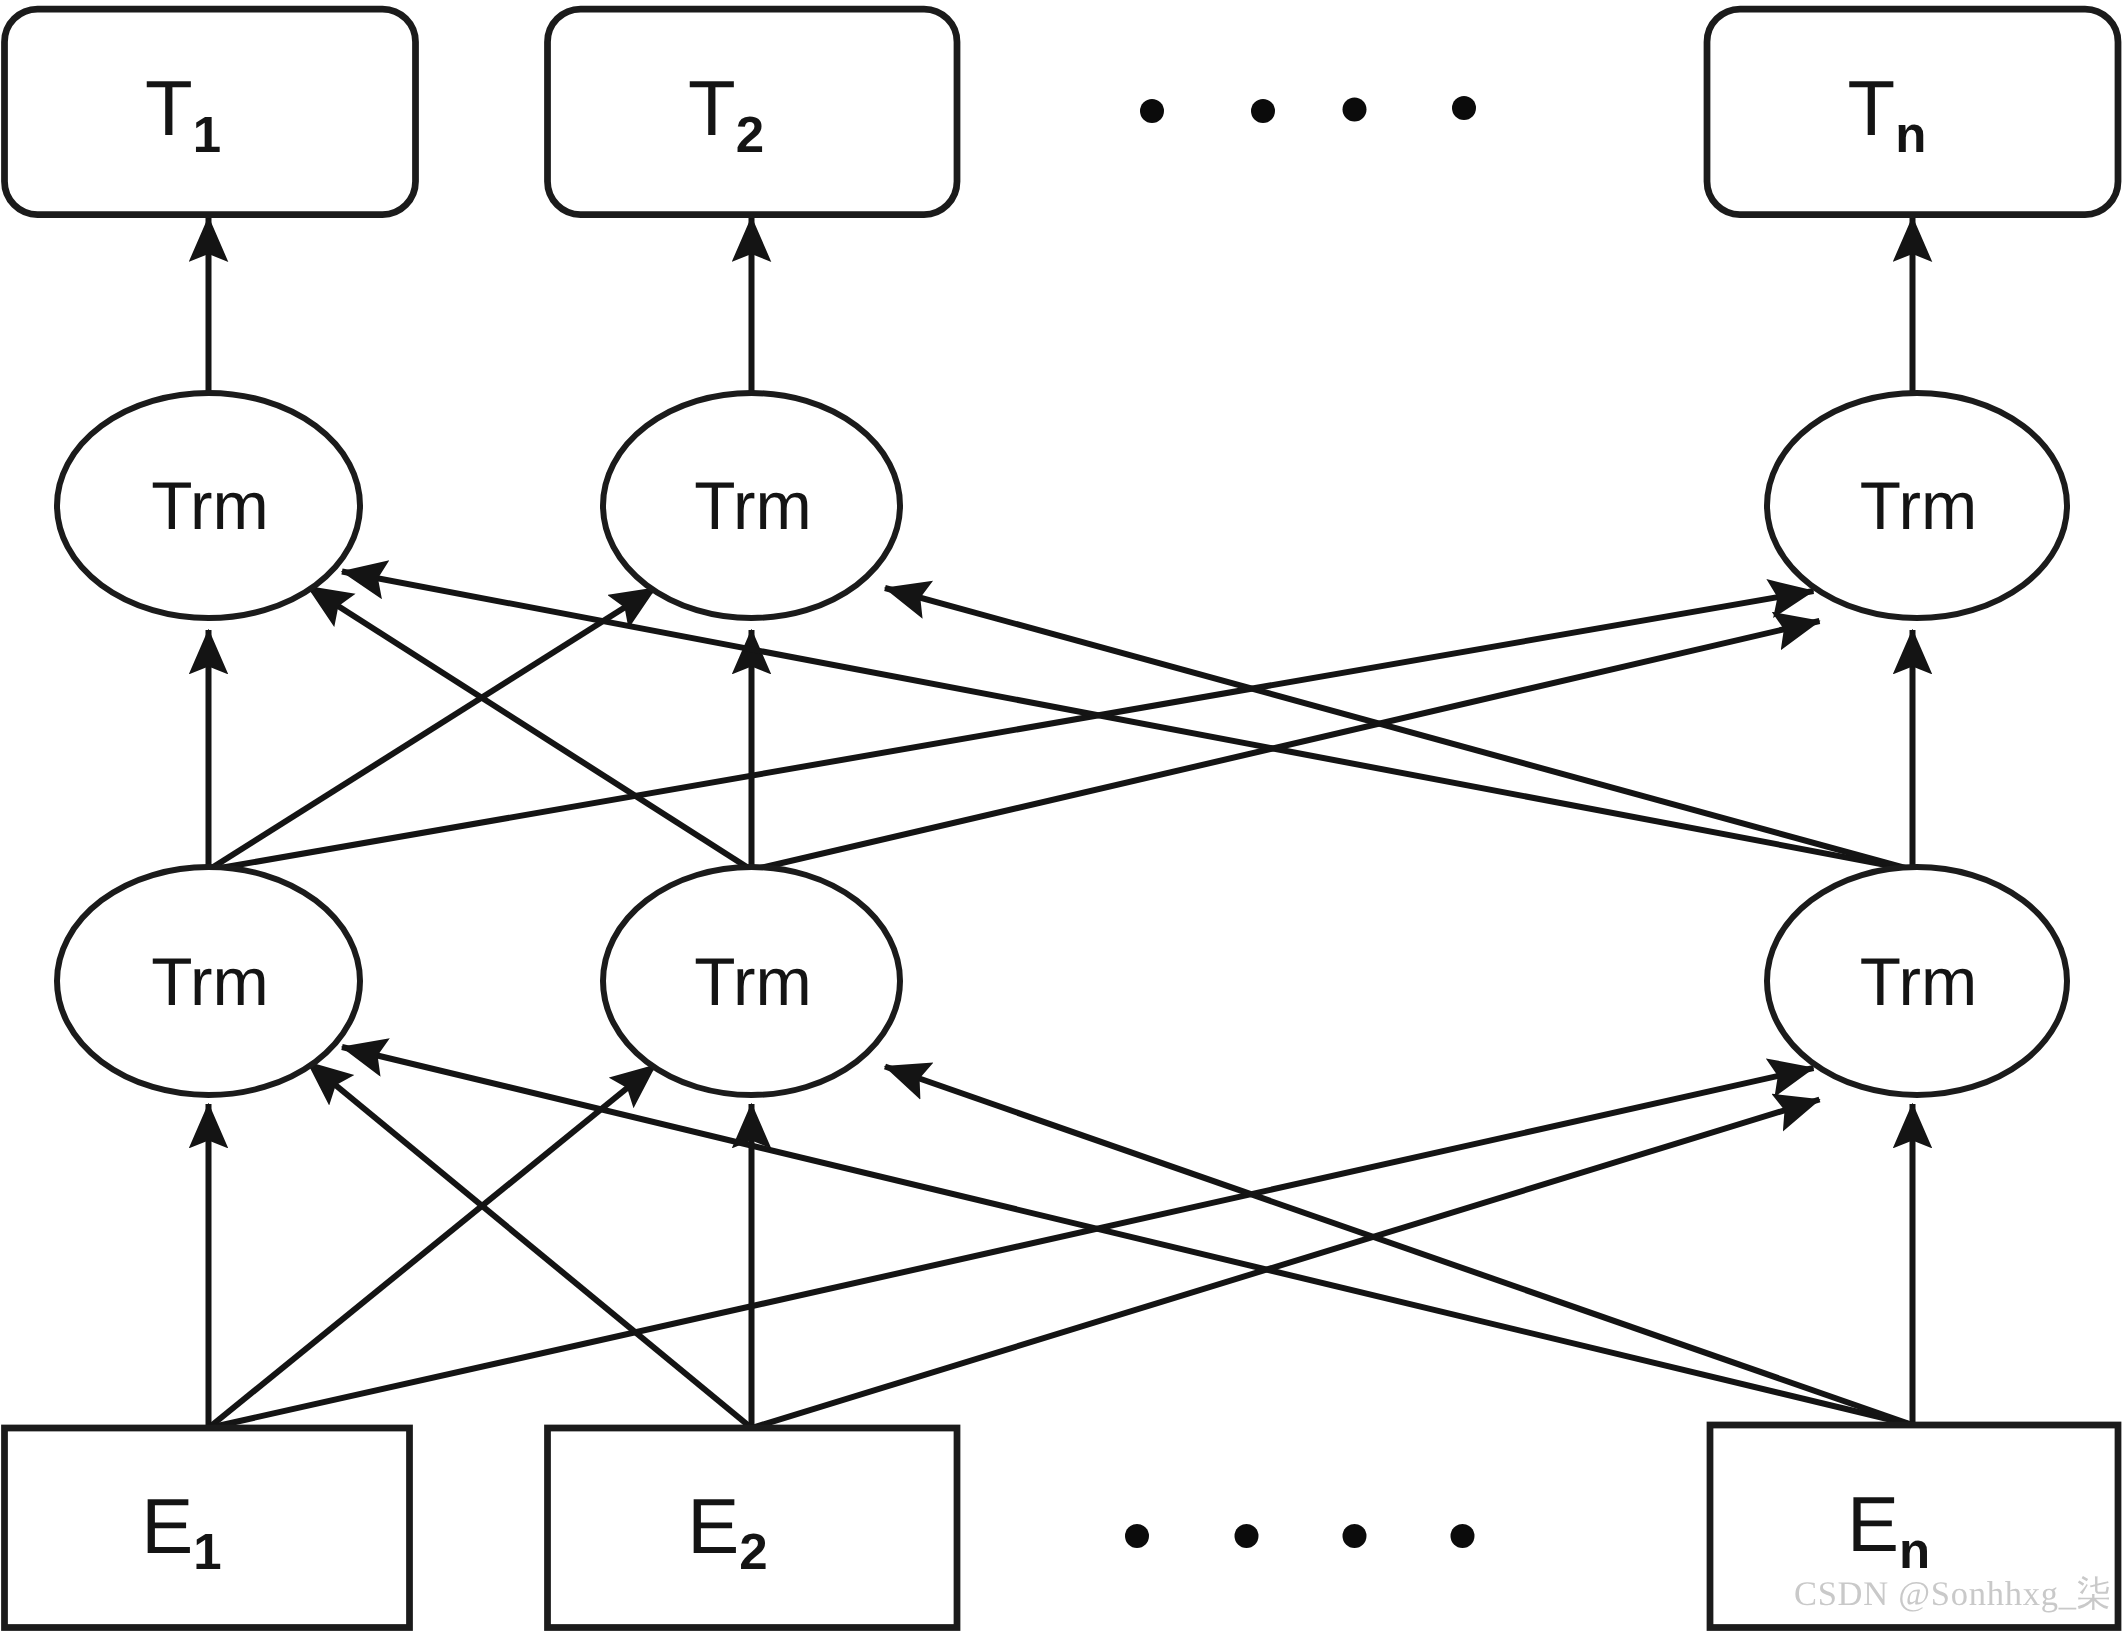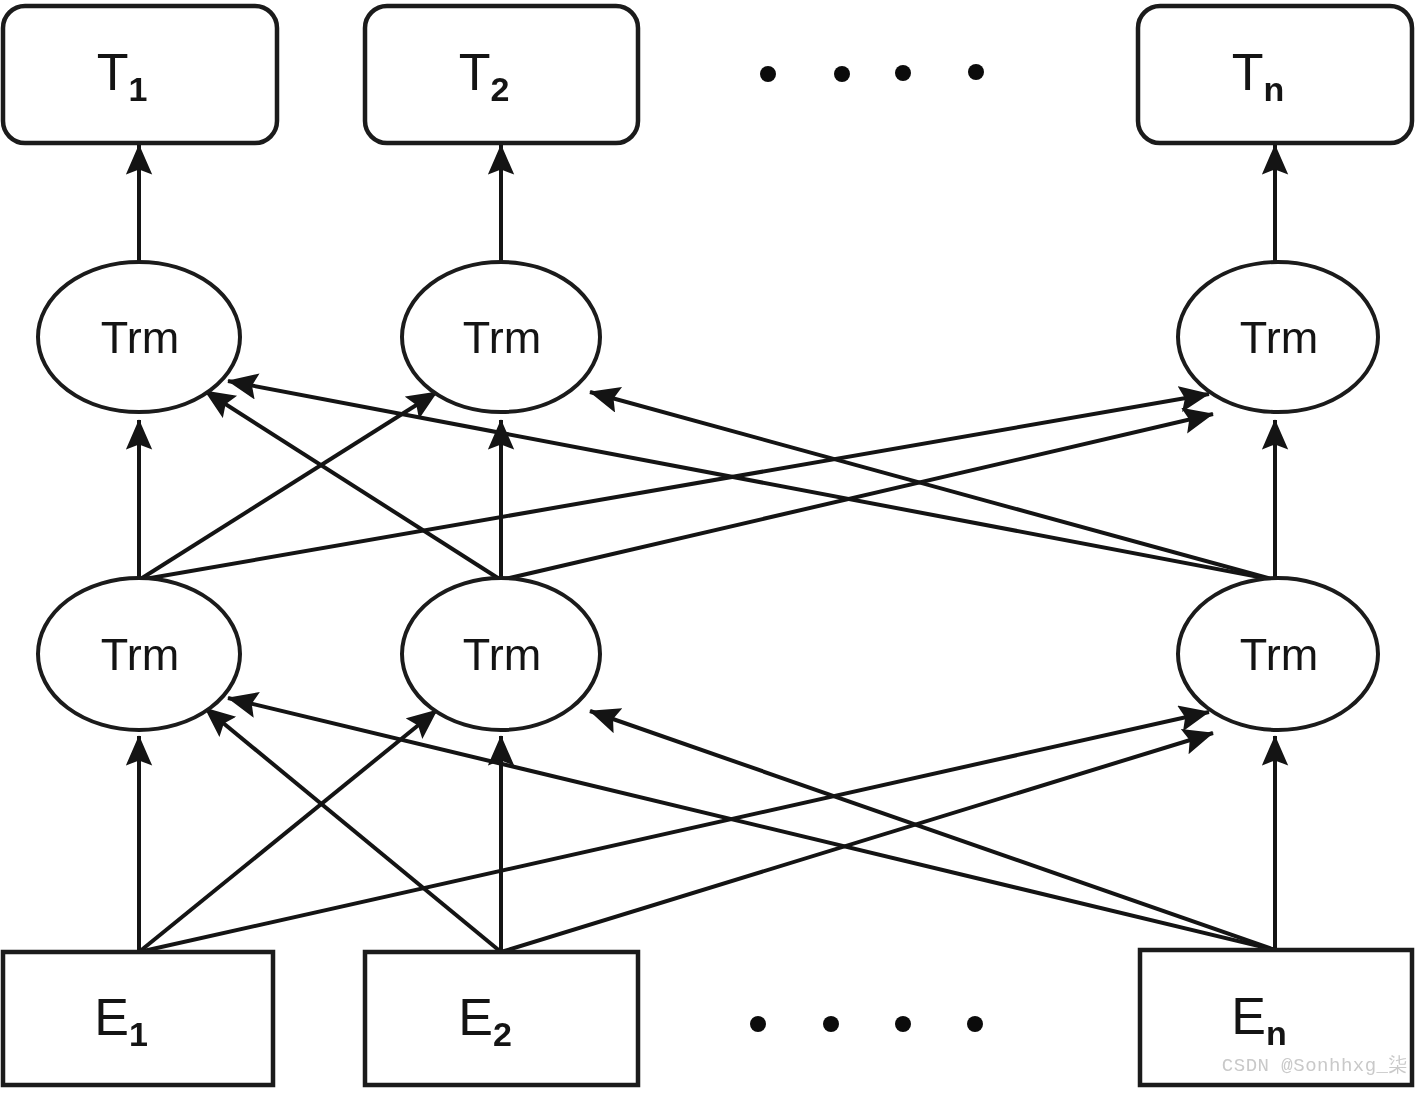--- a/index.html
+++ b/index.html
@@ -58,22 +58,22 @@
     stroke-width: 4;
     fill: none;
   }
   .dot {
     fill: #0b0b0b;
   }
   .watermark {
     position: absolute;
     right: 10px;
     bottom: 17px;
-    font-family: Liberation Mono, monospace;
-    font-size: 19px;
+    font-family: Liberation Serif, serif;
+    font-size: 23px;
     color: #c9c9c9;
     letter-spacing: 0.5px;
     white-space: nowrap;
     user-select: none;
   }
 </style>
 </head>
 <body>
 
 <div id="canvas">

